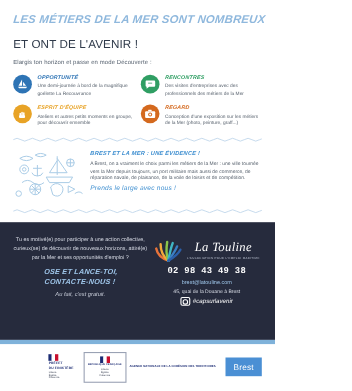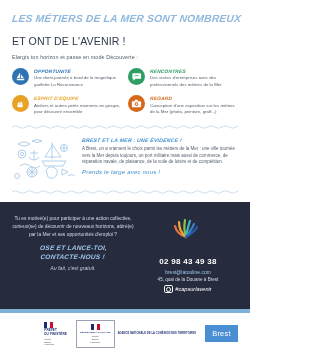--- a/index.html
+++ b/index.html
@@ -189,25 +189,26 @@
     line-height: 1;
   }
   .logo-sub {
     color: #b9c0cf;
     font-size: 2.6px;
     letter-spacing: 0.35px;
     margin-top: 1.5px;
     text-align: left;
   }
   .contact-phone {
-    margin-top: 17px;
+    margin-top: 2px;
     color: #ffffff;
     font-size: 8px;
     font-weight: bold;
     letter-spacing: 0.3px;
+    font-family: Liberation Mono, monospace;
   }
   .contact-mail {
     margin-top: 2.5px;
     color: #9fc6ea;
     font-size: 5px;
   }
   .contact-addr {
     margin-top: 2px;
     color: #d8dce6;
     font-size: 4.6px;
@@ -418,20 +419,24 @@
             <g stroke-width="2.2" stroke-linecap="round" fill="none">
               <path d="M13 21 C7 19 3 15 2 10" stroke="#e8733a"></path>
               <path d="M13 21 C8 17 6 12 6 6" stroke="#f2a93b"></path>
               <path d="M13 21 C11 16 11 10 12 4" stroke="#8bc44a"></path>
               <path d="M13 21 C14 16 15 10 17 5" stroke="#3fb6c4"></path>
               <path d="M13 21 C16 17 19 13 21 8" stroke="#3b7fc4"></path>
               <path d="M13 21 C18 18 22 15 24 11" stroke="#2b5ea8"></path>
             </g>
           </svg>
         </div>
+        <div>
+          <div class="logo-word">La Touline</div>
+          <div class="logo-sub">L'ASSOCIATION POUR L'EMPLOI MARITIME</div>
+        </div>
       </div>
 
       <div class="contact-phone">02 98 43 49 38</div>
       <div class="contact-mail">brest@latouline.com</div>
       <div class="contact-addr">45, quai de la Douane à Brest</div>
       <div class="contact-tag">
         <span class="ig-icon"></span>
         <span>#capsurlavenir</span>
       </div>
     </div>

